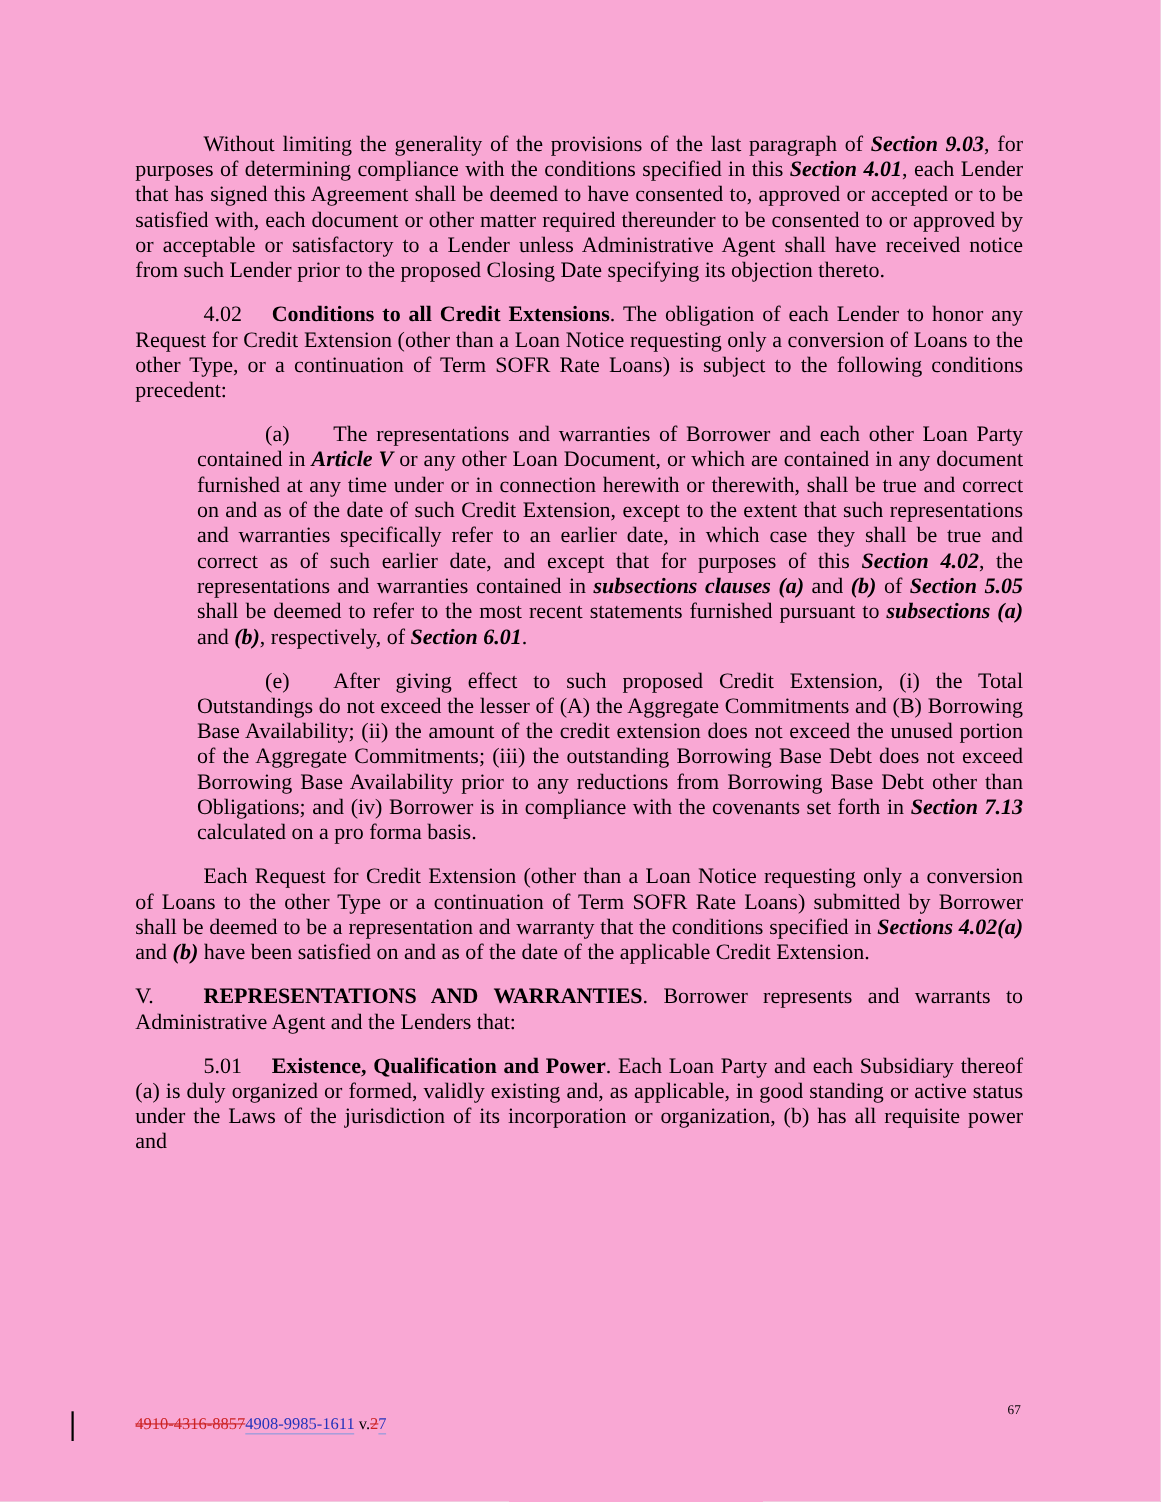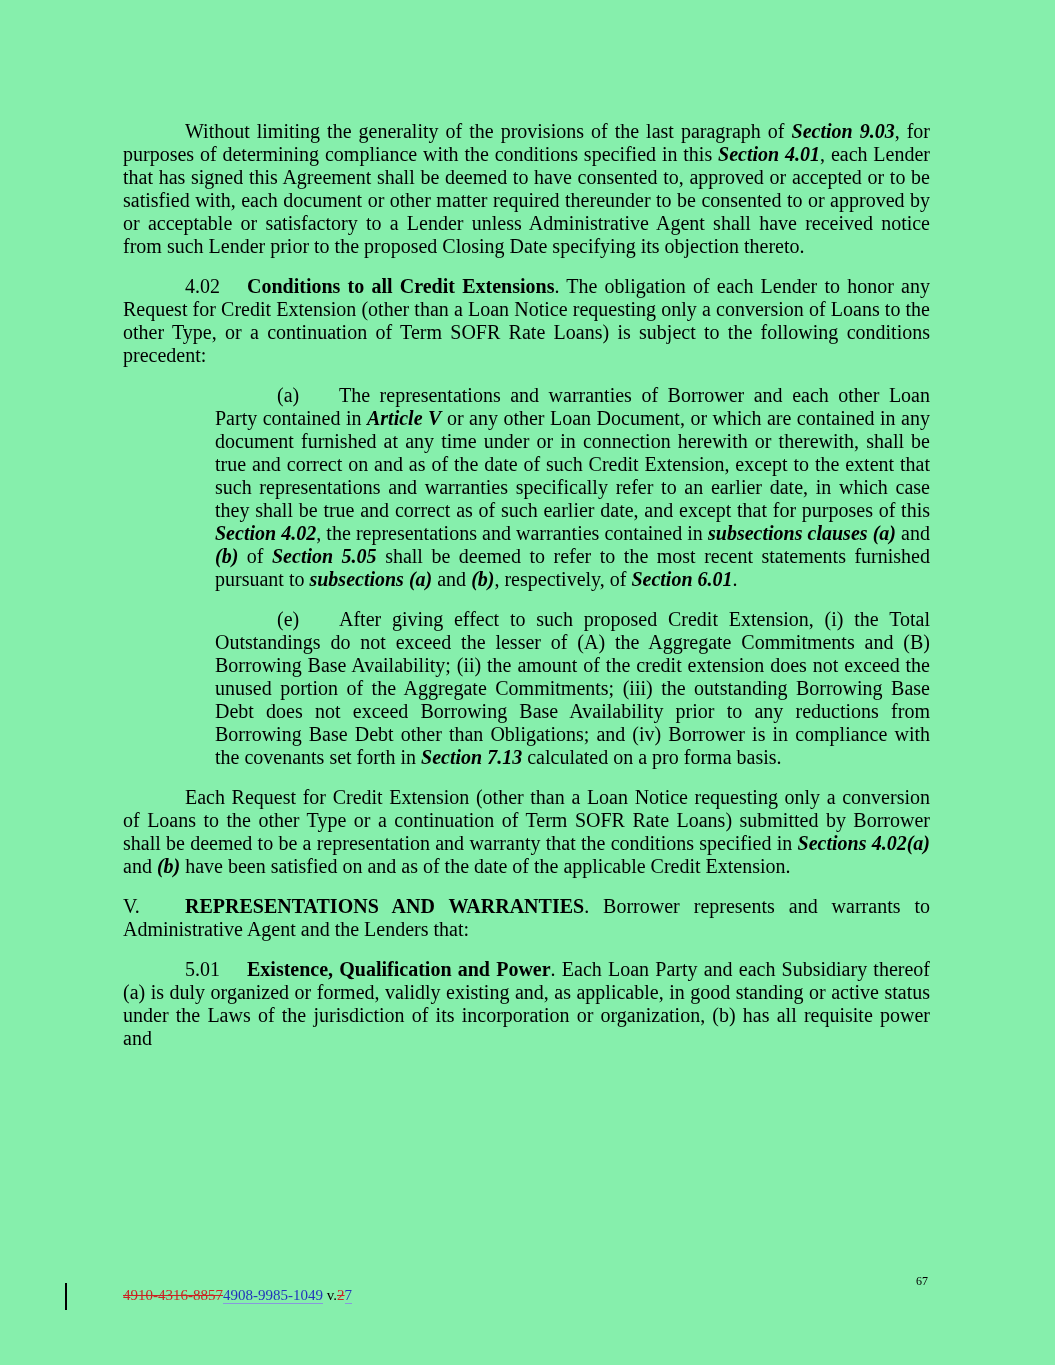--- a/index.html
+++ b/index.html
@@ -1,31 +1,31 @@
 <!DOCTYPE html>
 <html style="--del-color: #cc2222; --ins-color: #2233bb; --ins-underline: #8899dd;"><head>
 <meta charset="utf-8">
 <style>
   html,body{margin:0;padding:0;background:#e8e8e8;}
   .page{
     position:relative;
     width:1055px;height:1365px;
-    background:#86efac;
+    background:#f9a8d4;
     font-family:"Liberation Serif","DejaVu Serif",serif;
     font-size:20px;line-height:23px;
     color:#000;
     margin:0 auto;
     overflow:hidden;
   }
   .doc-body{
     position:absolute;left:123px;top:120px;width:807px;
   }
   .para{margin:0 0 17px 0;text-align:justify;}
   .indent{text-indent:62px;}
-  .sub{margin-left:92px;}
+  .sub{margin-left:56px;}
   .t{}
   .bi{font-weight:bold;font-style:italic;}
   .b{font-weight:bold;}
   .lbl{display:inline-block;width:62px;text-indent:0;}
   .footer-line{
     position:absolute;left:123px;top:1286px;
     font-size:15px;line-height:18px;white-space:nowrap;
   }
   .del{color:var(--del-color,#cc2222);text-decoration:line-through;text-align:center;}
   .ins{color:var(--ins-color,#2233bb);border-bottom:1.6px solid var(--ins-underline,#8899dd);}
@@ -47,16 +47,16 @@
       <p class="para indent"><span class="lbl">4.02</span><span class="b">Conditions to all Credit Extensions</span><span class="t">. The obligation of each Lender to honor any Request for Credit Extension (other than a Loan Notice requesting only a conversion of Loans to the other Type, or a continuation of Term SOFR Rate Loans) is subject to the following conditions precedent:</span></p>
       <p class="para sub indent"><span class="lbl">(a)</span><span class="t">The representations and warranties of Borrower and each other Loan Party contained in </span><span class="bi">Article V</span><span class="t"> or any other Loan Document, or which are contained in any document furnished at any time under or in connection herewith or therewith, shall be true and correct on and as of the date of such Credit Extension, except to the extent that such representations and warranties specifically refer to an earlier date, in which case they shall be true and correct as of such earlier date, and except that for purposes of this </span><span class="bi">Section 4.02</span><span class="t">, the representations and warranties contained in </span><span class="bi">subsections clauses (a)</span><span class="t"> and </span><span class="bi">(b)</span><span class="t"> of </span><span class="bi">Section 5.05</span><span class="t"> shall be deemed to refer to the most recent statements furnished pursuant to </span><span class="bi">subsections (a)</span><span class="t"> and </span><span class="bi">(b)</span><span class="t">, respectively, of </span><span class="bi">Section 6.01</span><span class="t">.</span></p>
       <p class="para sub indent"><span class="lbl">(e)</span><span class="t">After giving effect to such proposed Credit Extension, (i) the Total Outstandings do not exceed the lesser of (A) the Aggregate Commitments and (B) Borrowing Base Availability; (ii) the amount of the credit extension does not exceed the unused portion of the Aggregate Commitments; (iii) the outstanding Borrowing Base Debt does not exceed Borrowing Base Availability prior to any reductions from Borrowing Base Debt other than Obligations; and (iv) Borrower is in compliance with the covenants set forth in </span><span class="bi">Section 7.13</span><span class="t"> calculated on a pro forma basis.</span></p>
       <p class="para indent"><span class="t">Each Request for Credit Extension (other than a Loan Notice requesting only a conversion of Loans to the other Type or a continuation of Term SOFR Rate Loans) submitted by Borrower shall be deemed to be a representation and warranty that the conditions specified in </span><span class="bi">Sections 4.02(a)</span><span class="t"> and </span><span class="bi">(b)</span><span class="t"> have been satisfied on and as of the date of the applicable Credit Extension.</span></p>
       <p class="para"><span class="lbl">V.</span><span class="b">REPRESENTATIONS AND WARRANTIES</span><span class="t">. Borrower represents and warrants to Administrative Agent and the Lenders that:</span></p>
       <p class="para indent"><span class="lbl">5.01</span><span class="b">Existence, Qualification and Power</span><span class="t">. Each Loan Party and each Subsidiary thereof (a) is duly organized or formed, validly existing and, as applicable, in good standing or active status under the Laws of the jurisdiction of its incorporation or organization, (b) has all requisite power and</span></p>
     </div>
 
   <div class="change-bar"></div>
 
-  <div class="footer-line"><span class="del">4910-4316-8857</span><span class="ins">4908-9985-1049</span><span class="t"> v.</span><span class="del">2</span><span class="ins">7</span></div>
+  <div class="footer-line"><span class="del">4910-4316-8857</span><span class="ins">4908-9985-1611</span><span class="t"> v.</span><span class="del">2</span><span class="ins">7</span></div>
 
   <div class="page-number">67</div>
 </div>
 
 </body></html>

